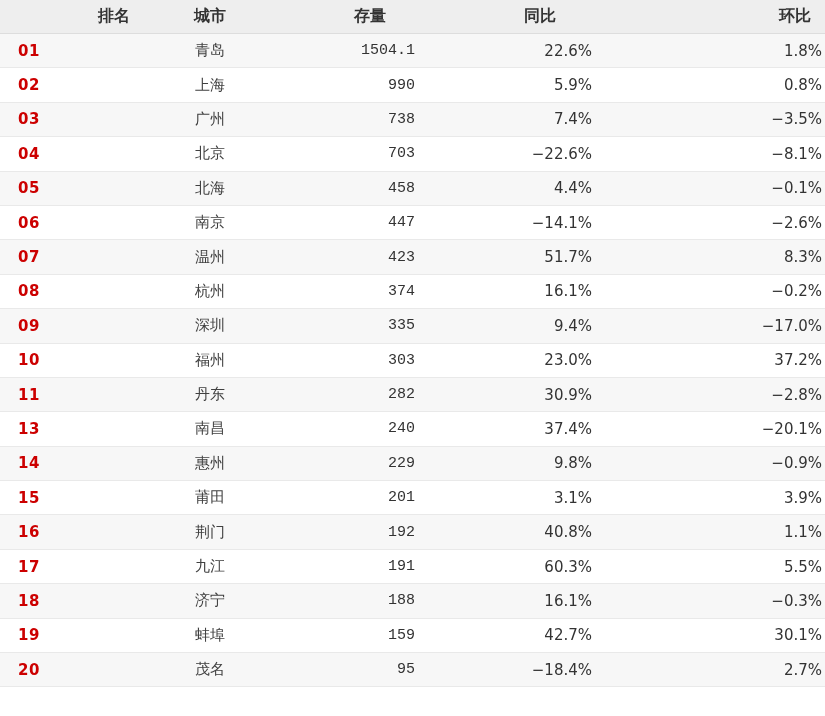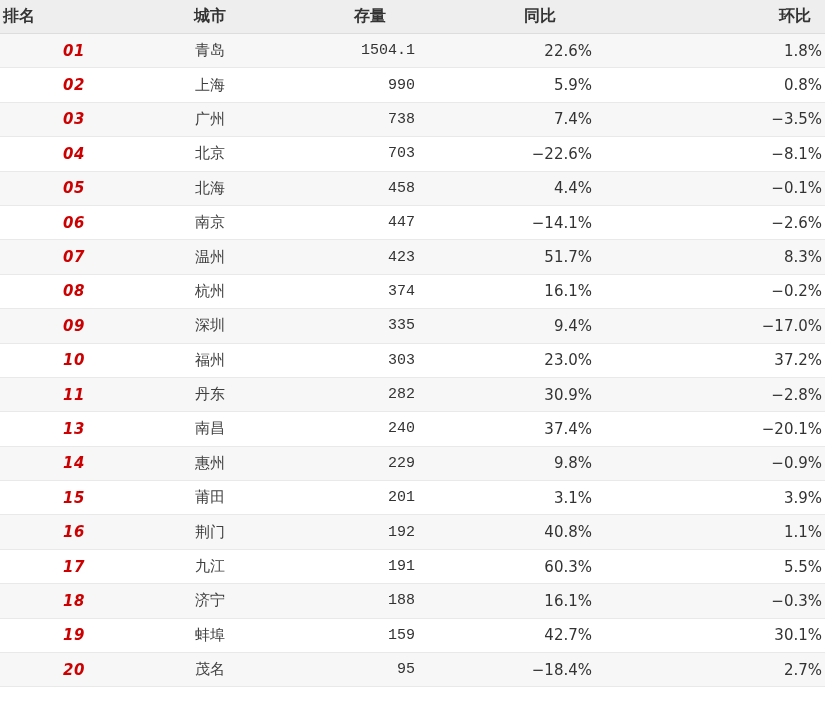--- a/index.html
+++ b/index.html
@@ -28,43 +28,42 @@
   thead th {
     height: 33px;
     background: #eeeeee;
     font-size: 16px;
     font-weight: bold;
     color: #333333;
     border-bottom: 1px solid #dddddd;
     padding: 0;
     vertical-align: middle;
   }
-  thead th.th-rank { text-align: left; padding-left: 3px; }
+  thead th.th-rank { text-align: right; padding-left: 21px; }
   thead th.th-city { text-align: center; }
   thead th.th-stock { text-align: center; }
   thead th.th-yoy { text-align: center; }
   thead th.th-mom { text-align: right; padding-right: 14px; }
 
   tbody td {
     height: 33.4px;
     font-size: 15px;
     padding: 0;
     vertical-align: middle;
     border-bottom: 1px solid #e9e9e9;
   }
   tbody tr:nth-child(odd) td { background: #f7f7f7; }
   tbody tr:nth-child(even) td { background: #ffffff; }
 
   td.cell-rank {
     color: #cc0000;
     font-weight: bold;
-    text-align: center;
+    text-align: left;
     padding-left: 18px;
     letter-spacing: 0.5px;
-    font-style: italic;
   }
   td.cell-city { text-align: center; color: #404040; }
   td.cell-stock { text-align: right; padding-right: 35px; color: #333333; font-family: Liberation Mono, monospace; }
   td.cell-yoy { text-align: right; padding-right: 38px; color: #333333; }
   td.cell-mom { text-align: right; padding-right: 3px; color: #333333; }
 </style>
 </head>
 <body>
 
 <table class="rank-table">

